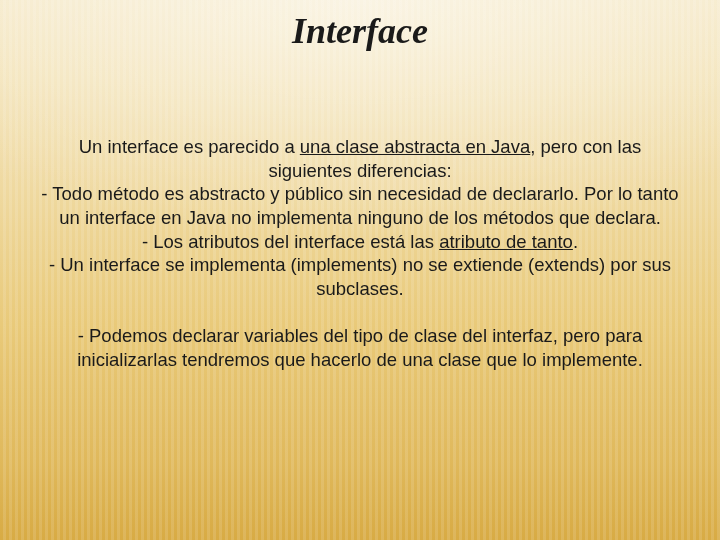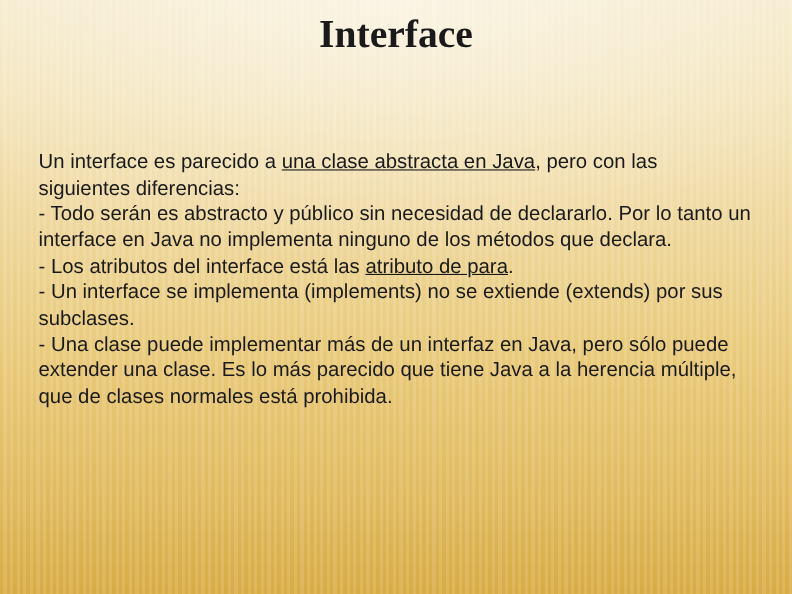--- a/index.html
+++ b/index.html
@@ -34,46 +34,49 @@
     );
     opacity: 0.5;
     pointer-events: none;
   }
   .title {
     position: absolute;
     top: 10px;
     width: 100%;
     text-align: center;
     font-family: "Times New Roman", Times, serif;
+    font-style: italic;
     font-weight: bold;
     font-size: 36px;
     color: #1a1a1a;
   }
   .content {
     position: absolute;
     top: 135px;
     left: 35px;
     right: 35px;
     font-size: 18.5px;
     line-height: 1.28;
     color: #1a1a1a;
+    text-align: center;
   }
   .content .u {
     text-decoration: underline;
   }
   .content .b {
     font-weight: normal;
   }
 </style>
 </head>
 <body>
 
 <div class="stripes"></div>
 
 <div class="title">Interface</div>
 
 <div class="content">
   <span>Un interface es parecido a </span><span class="u">una clase abstracta en Java</span><span>, pero con las siguientes diferencias:</span><br>
-  <span>- Todo serán es abstracto y público sin necesidad de declararlo. Por lo tanto </span><span class="b">un interface en Java no implementa ninguno de los métodos que declara.</span><br>
-  <span>- Los atributos del interface está las </span><span class="u">atributo de para</span><span>.</span><br>
+  <span>- Todo método es abstracto y público sin necesidad de declararlo. Por lo tanto </span><span class="b">un interface en Java no implementa ninguno de los métodos que declara.</span><br>
+  <span>- Los atributos del interface está las </span><span class="u">atributo de tanto</span><span>.</span><br>
   <span>- Un interface se implementa (implements) no se extiende (extends) por sus subclases.</span><br>
-  <span>- Una clase puede implementar más de un interfaz en Java, pero sólo puede extender una clase. Es lo más parecido que tiene Java a la herencia múltiple, que de clases normales está prohibida.</span><br>
+  <br>
+  <span>- Podemos declarar variables del tipo de clase del interfaz, pero para inicializarlas tendremos que hacerlo de una clase que lo implemente.</span>
 </div>
 
 </body></html>

